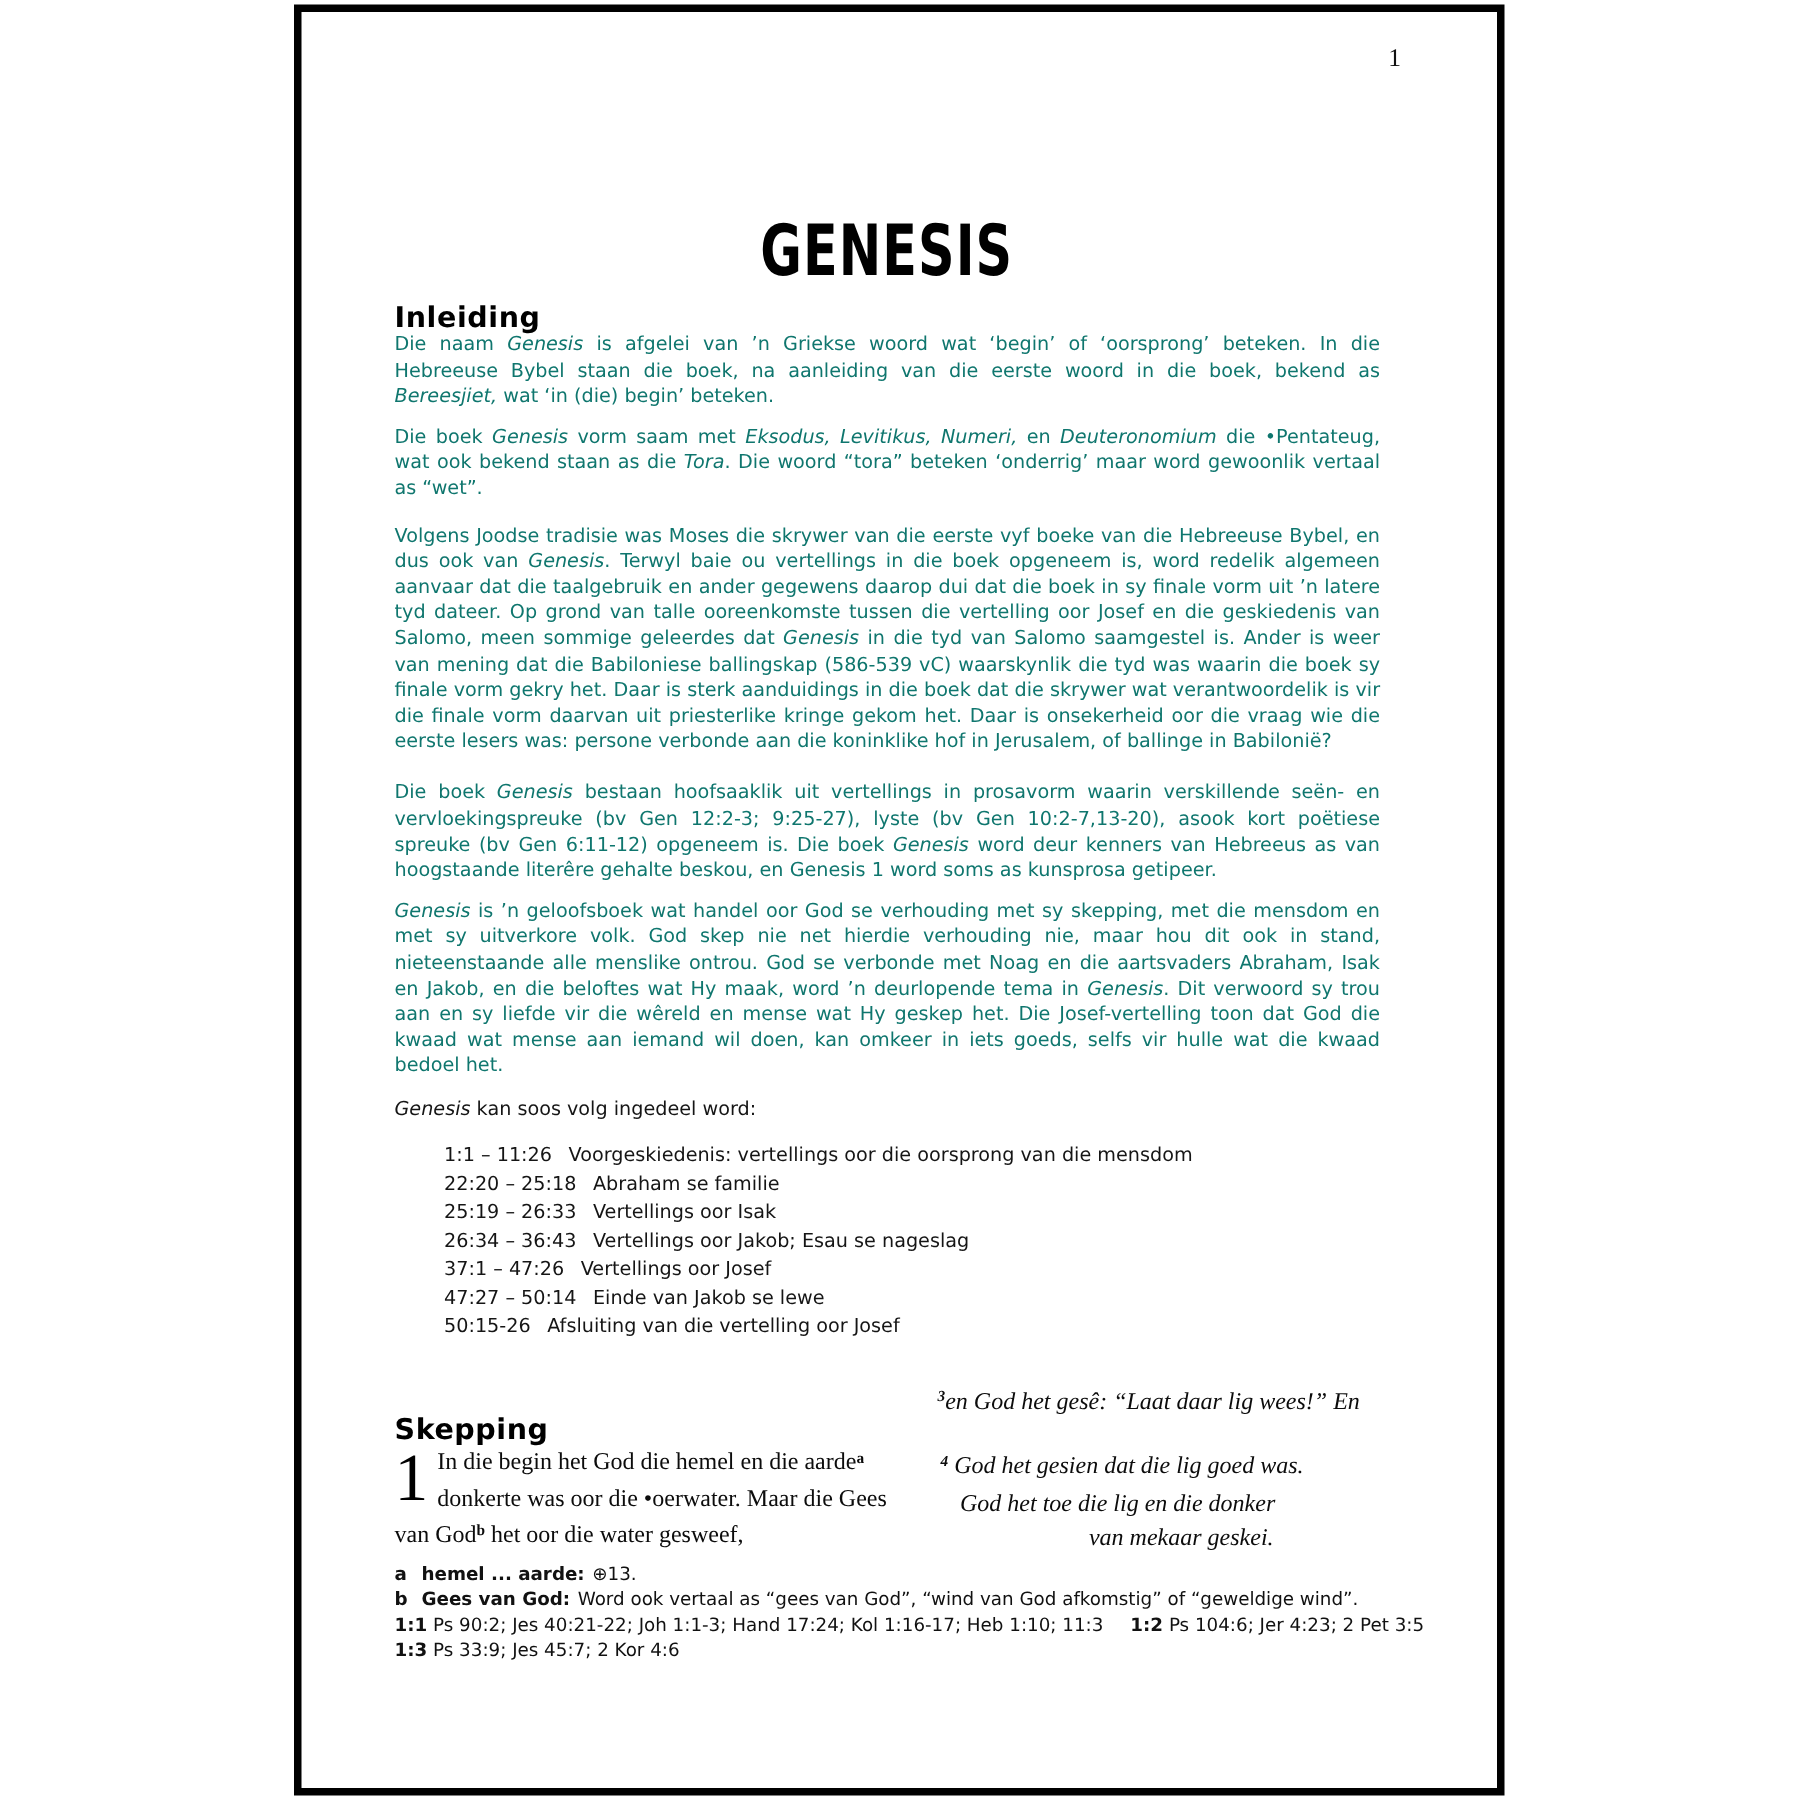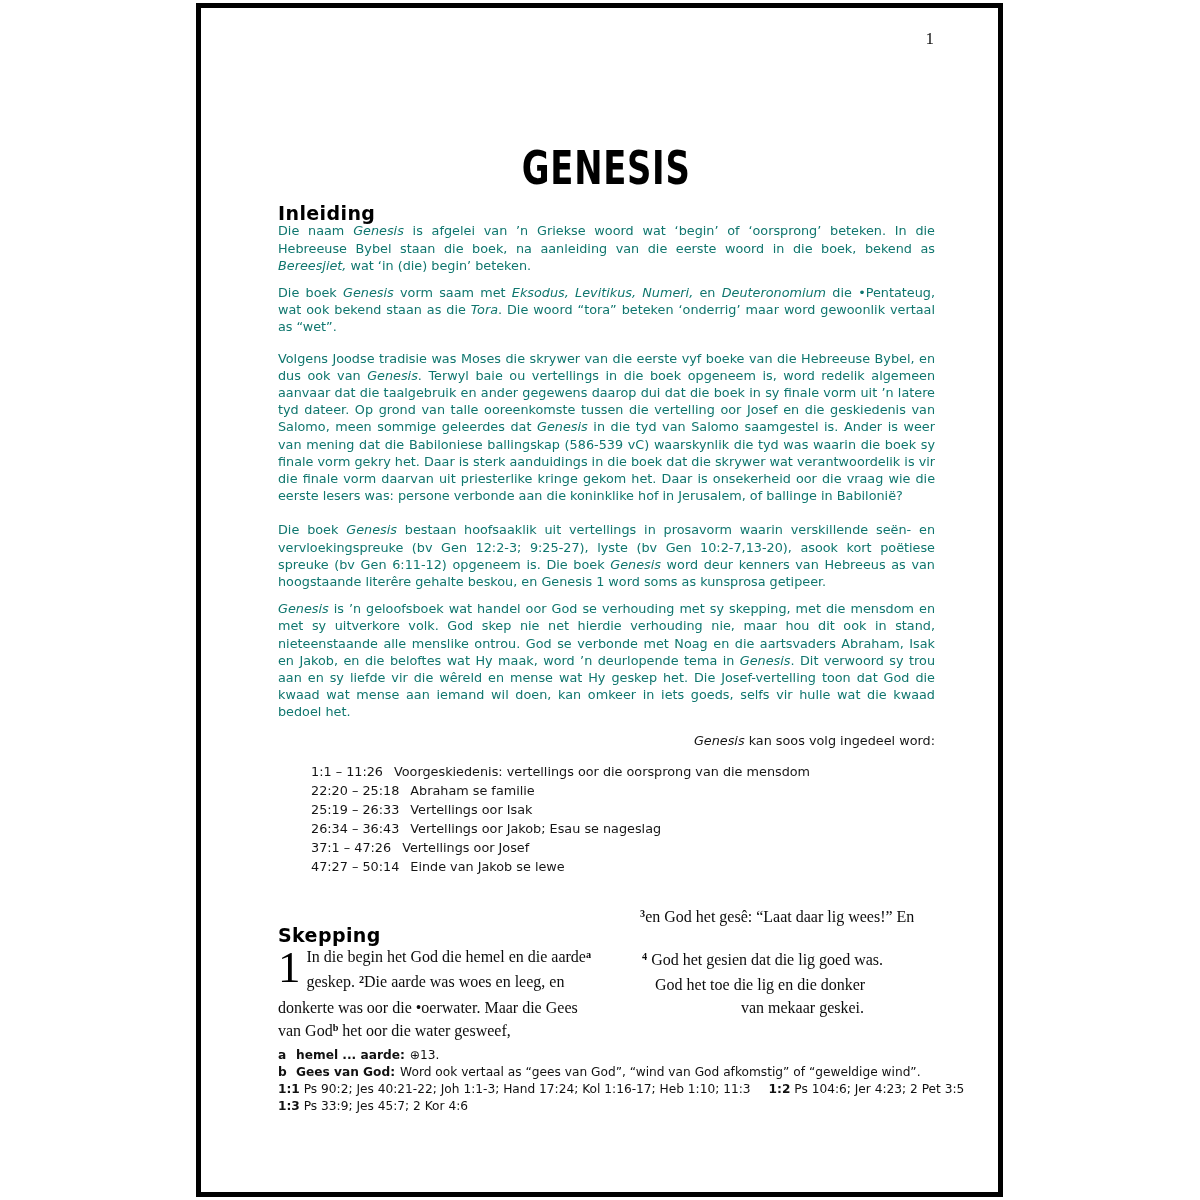--- a/index.html
+++ b/index.html
@@ -9,49 +9,49 @@
     -webkit-font-smoothing:antialiased;
   }
   .page-frame {
     position:absolute; left:196px; top:3px; width:807px; height:1194px;
     border:5px solid #000; box-sizing:border-box; background:#fff;
   }
   .page-number {
     position:absolute; top:21px; right:64px;
     font-family:"Liberation Serif", serif; font-size:17px; color:#111;
   }
-  .content { position:absolute; left:77px; top:0; width:657px; }
+  .content { position:absolute; left:62px; top:0; width:657px; }
 
   .book-title { margin:138px 0 0 0; text-align:center; }
   .book-title .squeeze {
     display:inline-block; transform:scaleX(0.72); transform-origin:50% 50%;
     font-weight:bold; font-size:47px; line-height:44px; letter-spacing:1px; color:#000;
   }
 
   .sans-heading {
     font-weight:bold; font-size:19px; line-height:17.4px;
     letter-spacing:0.4px; color:#000;
   }
   .intro-heading { margin-top:13px; }
 
   .intro-p {
     margin:0; font-size:12.8px; line-height:17.2px; text-align:justify; color:#0f766e;
   }
   .mt10 { margin-top:10px; }
   .mt14 { margin-top:14px; }
   .mt17 { margin-top:17px; }
 
-  .outline-lead { margin-top:11px; font-size:12.8px; line-height:17.2px;text-align:right; }
+  .outline-lead { margin-top:11px; font-size:12.8px; line-height:17.2px; }
   .outline { margin-left:33px; margin-top:2px; }
   .outline-item { font-size:12.8px; line-height:19px; white-space:nowrap; }
   .outline-ref { margin-right:11px;margin-top:20px; }
 
   .scripture { margin-top:28px; display:flex; }
   .col-left  { width:330px; padding-top:23px; box-sizing:border-box; }
-  .col-right { width:310px; margin-left:17px; }
+  .col-right { width:310px; margin-left:17px;font-style:italic; }
 
   .bible {
     font-family:"Liberation Serif","DejaVu Serif", serif;
     font-size:16px; line-height:23.2px; color:#0c0c0c; margin-top:1px;
   }
   .dropcap {
     float:left; font-family:"Liberation Serif", serif; font-size:45px;
     line-height:38px; height:42px; margin:3px 6px 0 0; color:#000;
   }
   .bline { white-space:nowrap; }
@@ -92,29 +92,29 @@
 
     <p class="outline-lead"><span class="seg-i">Genesis</span><span> kan soos volg ingedeel word:</span></p>
 
     <div class="outline">
       <div class="outline-item"><span class="outline-ref">1:1 – 11:26</span><span>Voorgeskiedenis: vertellings oor die oorsprong van die mensdom</span></div>
       <div class="outline-item"><span class="outline-ref">22:20 – 25:18</span><span>Abraham se familie</span></div>
       <div class="outline-item"><span class="outline-ref">25:19 – 26:33</span><span>Vertellings oor Isak</span></div>
       <div class="outline-item"><span class="outline-ref">26:34 – 36:43</span><span>Vertellings oor Jakob; Esau se nageslag</span></div>
       <div class="outline-item"><span class="outline-ref">37:1 – 47:26</span><span>Vertellings oor Josef</span></div>
       <div class="outline-item"><span class="outline-ref">47:27 – 50:14</span><span>Einde van Jakob se lewe</span></div>
+      <div class="outline-item"><span class="outline-ref">50:15-26</span><span>Afsluiting van die vertelling oor Josef</span></div>
     </div>
 
     <div class="scripture">
       <div class="col-left">
         <div class="sans-heading">Skepping</div>
         <div class="bible">
           <span class="dropcap">1</span>
           <div class="bline"><span>In die begin het God die hemel en die aarde</span><span class="seg-sup">a</span></div>
-          <div class="bline"><span>geskep. </span><span class="seg-sup">2</span><span>Die aarde was woes en leeg, en</span></div>
           <div class="bline"><span>donkerte was oor die •oerwater. Maar die Gees</span></div>
           <div class="bline"><span>van God</span><span class="seg-sup">b</span><span> het oor die water gesweef,</span></div>
         </div>
       </div>
       <div class="col-right">
         <div class="bible">
           <div class="bline ind15"><span class="seg-sup">3</span><span>en God het gesê: “Laat daar lig wees!” En</span></div>
           <div class="stanza-gap"></div>
           <div class="bline ind17"><span class="seg-sup">4</span><span> God het gesien dat die lig goed was.</span></div>
           <div class="bline ind30"><span>God het toe die lig en die donker</span></div>

